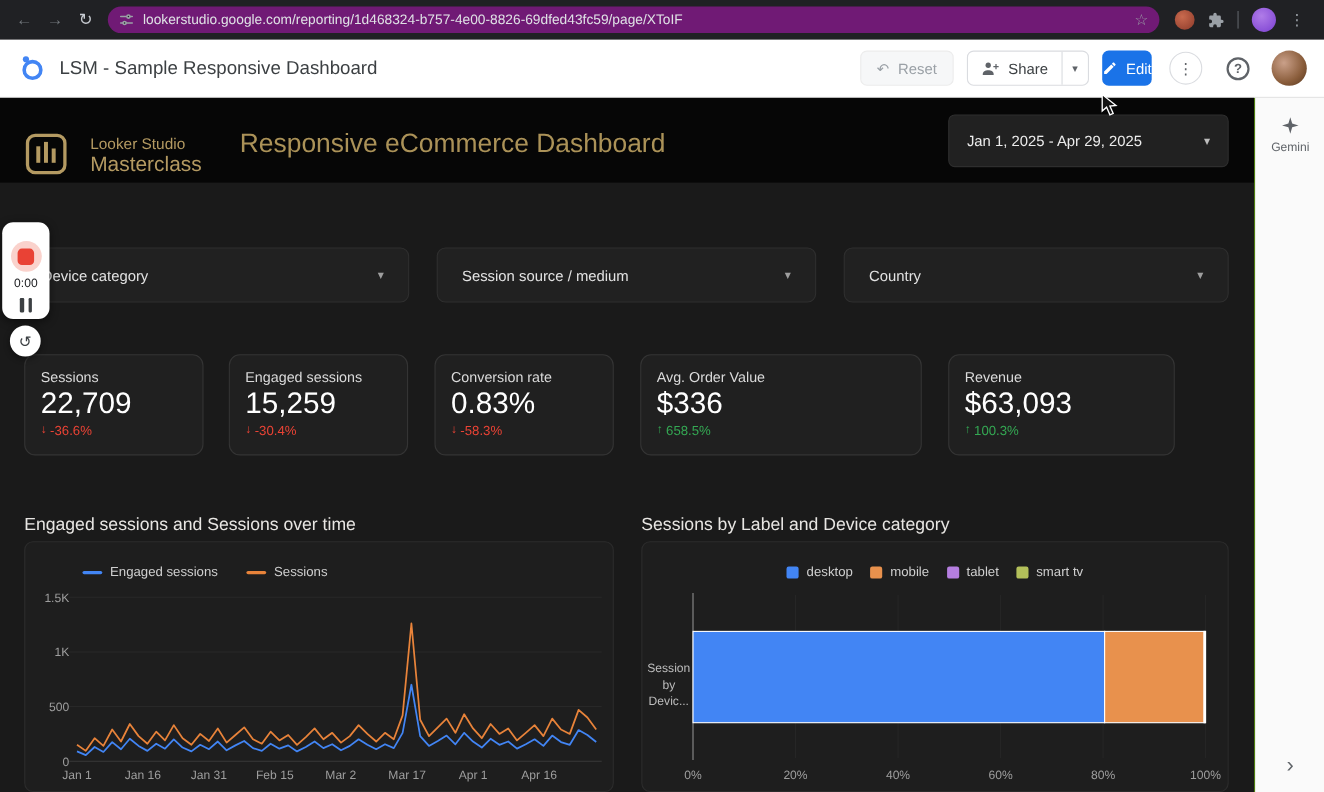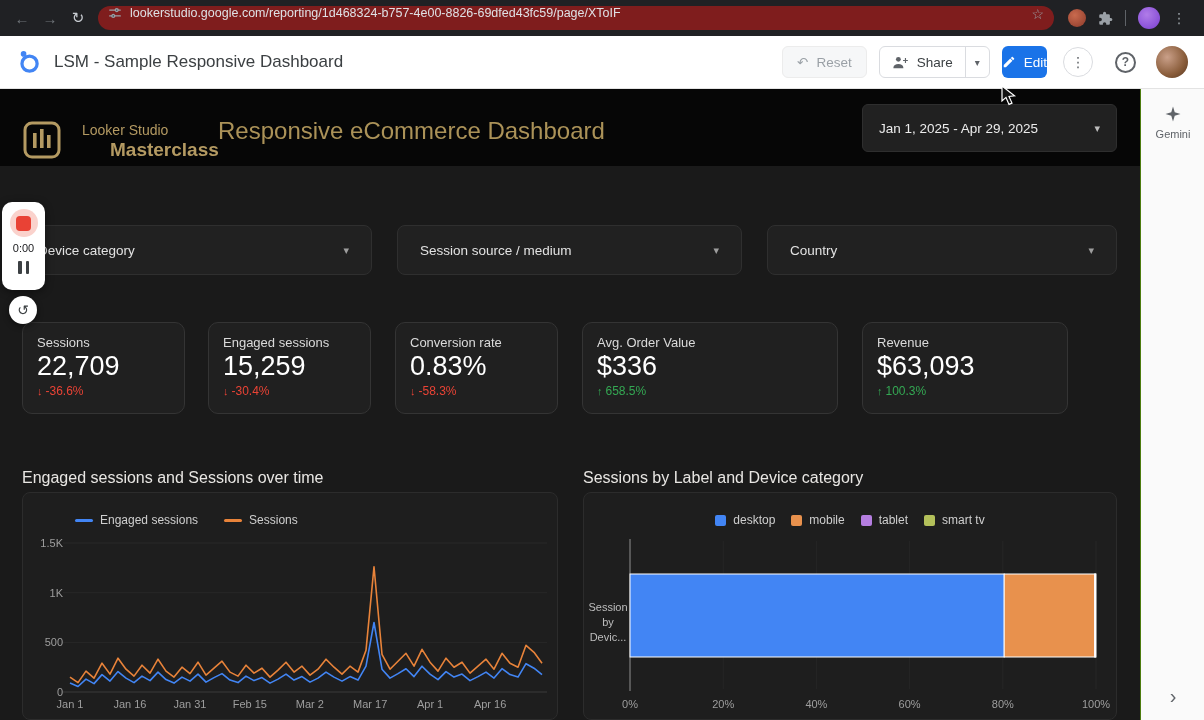--- a/index.html
+++ b/index.html
@@ -4,21 +4,21 @@
 <style>
   * { margin:0; padding:0; box-sizing:border-box; font-family:"Liberation Sans", sans-serif; }
   html,body { width:1204px; height:720px; }
   body { position:relative; background:#191919; overflow:hidden; }
   svg text { font-family:"Liberation Sans", sans-serif; }
 
   
   .browser-bar { position:absolute; top:0; left:0; width:1204px; height:36px; background:#202124; display:flex; align-items:center; padding-left:8px; }
   .nav-ico { color:#c7cbd1; font-size:15px; width:28px; text-align:center; cursor:pointer; flex:0 0 auto; }
   .nav-ico.dim { color:#70757a; }
-  .omnibox { margin-left:6px; width:956px; height:24px; background:#7f1d1d; border-radius:12px; display:flex; padding:0 10px; gap:8px; flex:0 0 auto; }
+  .omnibox { margin-left:6px; width:956px; height:24px; background:#701a75; border-radius:12px; display:flex; align-items:center; padding:0 10px; gap:8px; flex:0 0 auto; }
   .omnibox .url { color:#dfe1e5; font-size:12.5px; flex:1; white-space:nowrap; overflow:hidden; }
   .omnibox .star { color:#9aa0a6; font-size:14px; }
   .ext-red { width:18px; height:18px; border-radius:50%; background:radial-gradient(circle at 38% 35%, #c96a4e, #8c3a2a); margin-left:14px; flex:0 0 auto; }
   .puzzle-wrap { margin-left:12px; flex:0 0 auto; display:flex; }
   .chrome-sep { width:1px; height:16px; background:#5f6368; margin-left:12px; flex:0 0 auto; }
   .profile-dot { width:22px; height:22px; border-radius:50%; background:radial-gradient(circle at 40% 35%, #b07ce8, #7a3fd1); margin-left:12px; flex:0 0 auto; }
   .kebab { color:#9aa0a6; font-size:14px; margin-left:12px; flex:0 0 auto; }
 
   
   .app-header { position:absolute; top:36px; left:0; width:1204px; height:53px; background:#ffffff; border-bottom:1px solid #e3e3e3; display:flex; align-items:center; padding:0 16px; }
@@ -31,21 +31,21 @@
   .edit-btn { height:32px; display:flex; align-items:center; gap:8px; padding:0 0; margin-left:12px; background:#1a73e8; border:none; border-radius:6px; color:#ffffff; font-size:13.5px; cursor:pointer; }
   .circle-kebab { width:30px; height:30px; border:1px solid #dadce0; border-radius:50%; display:flex; align-items:center; justify-content:center; color:#5f6368; font-size:14px; margin-left:16px; cursor:pointer; }
   .help-ico { width:21px; height:21px; border:2px solid #5f6368; border-radius:50%; display:flex; align-items:center; justify-content:center; color:#5f6368; font-size:12px; font-weight:bold; margin-left:22px; cursor:pointer; }
   .avatar { width:32px; height:32px; border-radius:50%; background:radial-gradient(circle at 35% 35%, #caa089, #8a5d3b 60%, #54351e); margin-left:20px; cursor:pointer; }
 
   
   .dash { position:absolute; top:89px; left:0; width:1140px; height:631px; background:#1a1a1a; }
   .band { position:absolute; top:0; left:0; width:1140px; height:77px; background:#060606; }
   .lsm { position:absolute; left:22px; top:31px; display:flex; align-items:flex-end; gap:20px; }
   .lsm-text div:first-child { font-size:14px; color:#b49a62; line-height:17px; }
-  .lsm-text div:last-child { font-size:19px; font-weight:bold; color:#b49a62; line-height:21px;margin-left:28px; }
+  .lsm-text div:last-child { font-size:19px; font-weight:normal; color:#b49a62; line-height:21px; }
   .band-title { position:absolute; left:218px; top:28px; font-size:24px; color:#ab9258; }
   .date-picker { position:absolute; left:862px; top:15px; width:255px; height:48px; background:#212121; border:1px solid #2e2e2e; border-radius:6px; display:flex; align-items:center; padding:0 16px; color:#ececec; font-size:13.5px; cursor:pointer; }
   .date-picker .caret { margin-left:auto; color:#bdbdbd; font-size:11px; }
 
   .filter { position:absolute; top:136px; height:50px; background:#212121; border:1px solid #2f2f2f; border-radius:8px; display:flex; align-items:center; padding:0 22px; color:#e2e2e2; font-size:13.5px; cursor:pointer; }
   .filter .caret { margin-left:auto; color:#9e9e9e; font-size:11px; }
 
   .card { position:absolute; top:233px; height:92px; background:#202020; border:1px solid #343434; border-radius:10px; padding:12px 14px; cursor:default; }
   .card-label { font-size:13px; color:#dadada; }
   .card-value { font-size:27px; color:#ffffff; margin-top:1px; }
@@ -63,21 +63,21 @@
   .li { display:flex; align-items:center; gap:7px; font-size:12px; color:#cfcfcf; }
   .lswatch { width:18px; height:3px; border-radius:2px; }
   .sqswatch { width:11px; height:11px; border-radius:2px; }
 
   
   .rail { position:absolute; top:89px; left:1140px; width:64px; height:631px; background:#fafafa; border-left:1px solid #4d7c0f; }
   .gemini { position:absolute; top:16px; left:0; width:64px; display:flex; flex-direction:column; align-items:center; gap:5px; color:#5f6368; font-size:11px; cursor:pointer; }
   .rail-chevron { position:absolute; bottom:12px; left:0; width:64px; text-align:center; font-size:20px; color:#5f6368; cursor:pointer; }
 
   
-  .recorder { position:absolute; left:2px; top:202px; width:43px; height:88px; background:#fff; border-radius:10px; box-shadow:0 2px 8px rgba(0,0,0,.45); display:flex; flex-direction:column; align-items:center; padding-top:7px; z-index:5; }
+  .recorder { position:absolute; left:2px; top:202px; width:43px; height:88px; background:#fff; border-radius:10px; box-shadow:0 2px 8px rgba(0,0,0,.45); display:flex; flex-direction:column; align-items:center; padding-top:17px; z-index:5; }
   .stop-wrap { width:28px; height:28px; border-radius:50%; background:#fad2cc; display:flex; align-items:center; justify-content:center; cursor:pointer; }
   .stop-sq { width:15px; height:15px; background:#e94235; border-radius:4px; }
   .rec-time { font-size:11px; color:#202124; margin-top:5px; }
   .pause { display:flex; gap:4px; margin-top:7px; cursor:pointer; }
   .pause span { width:3.5px; height:13px; background:#3c4043; border-radius:1px; }
   .recorder-restart { position:absolute; left:9px; top:296px; width:28px; height:28px; background:#fff; border-radius:50%; box-shadow:0 2px 6px rgba(0,0,0,.45); display:flex; align-items:center; justify-content:center; font-size:14px; color:#3c4043; cursor:pointer; z-index:5; }
 
   .cursor { position:absolute; left:1000px; top:85px; z-index:10; pointer-events:none; }
 </style>
 </head>

